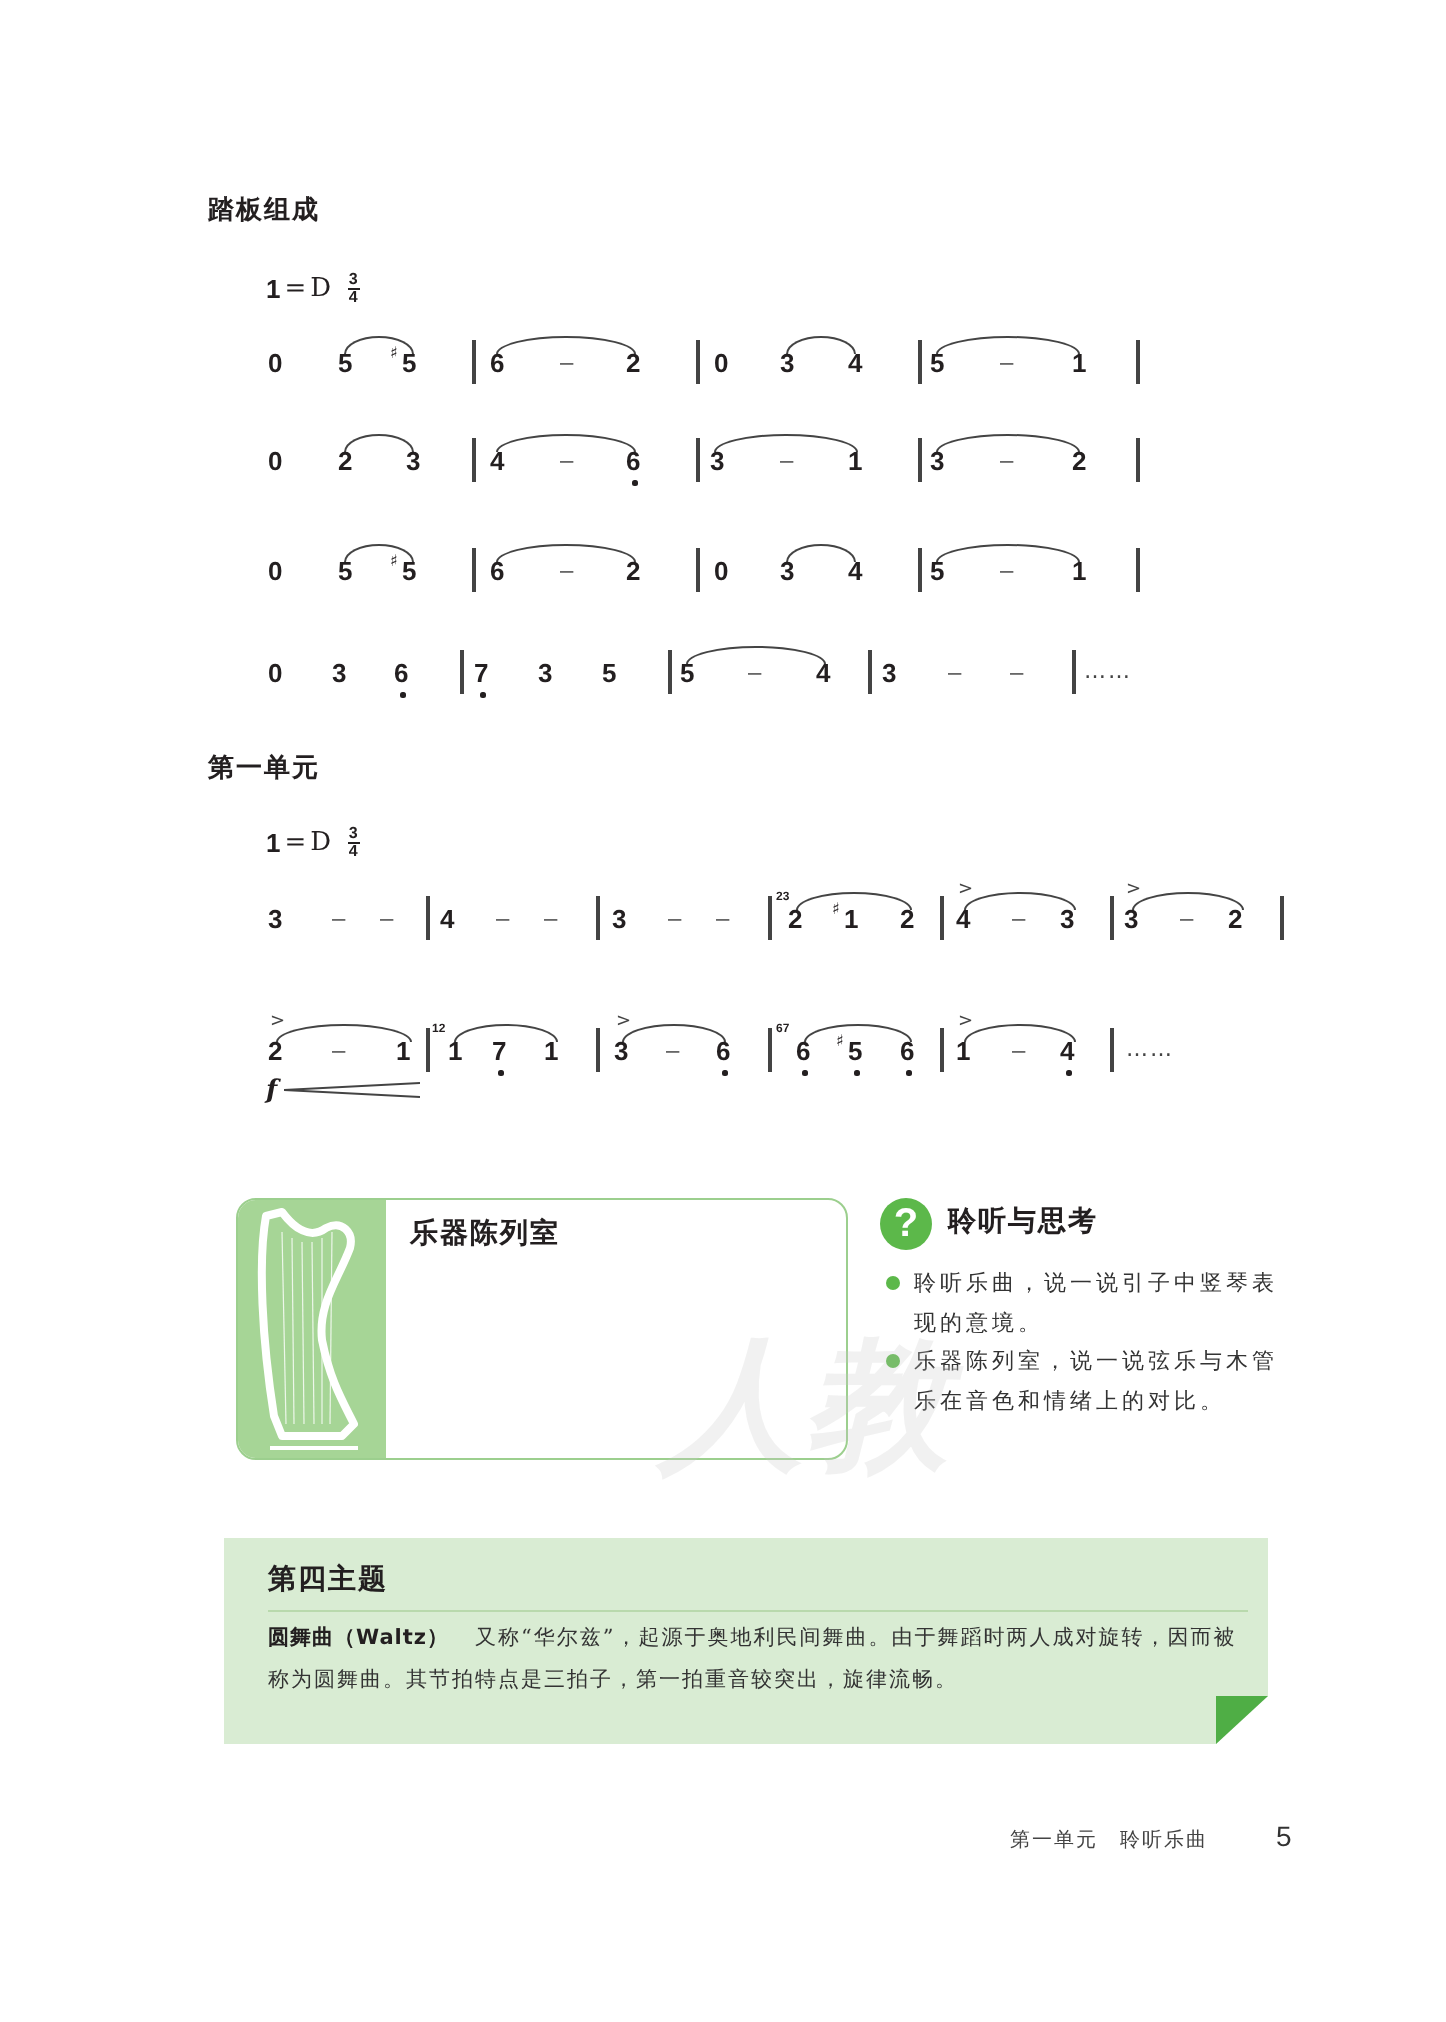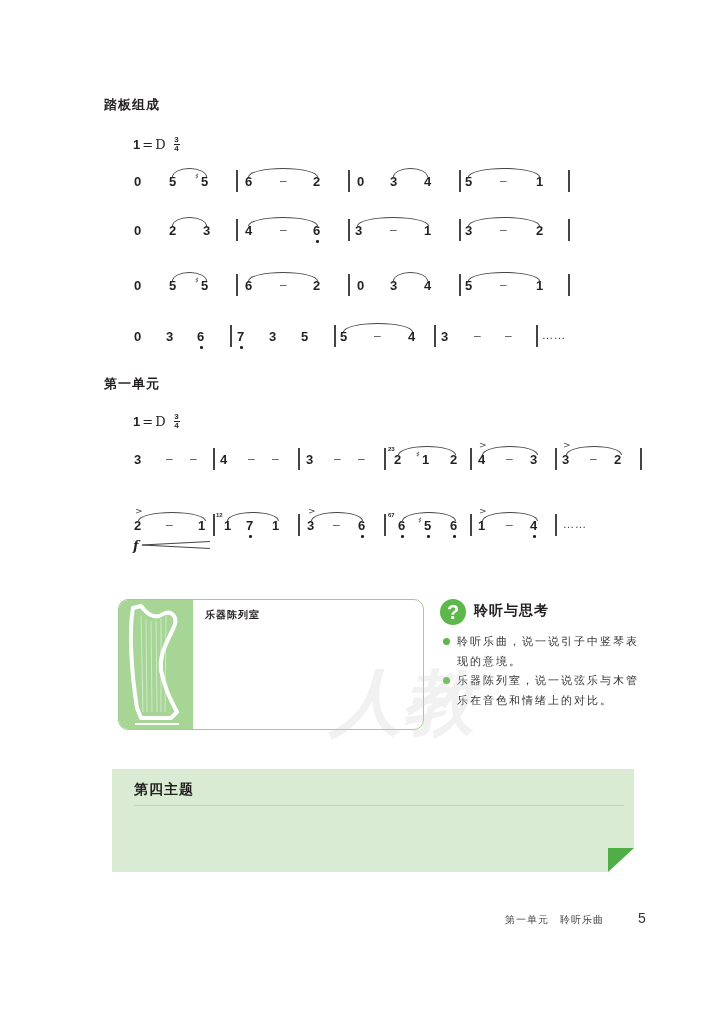--- a/index.html
+++ b/index.html
@@ -24,21 +24,21 @@
   .accent { position: absolute; font-size: 9px; top: -4px; color: #444; font-family: "DejaVu Sans", sans-serif; }
   .grace { position: absolute; font-size: 6px; font-weight: bold; top: 2px; line-height: 6px; font-family: "Liberation Sans", sans-serif; }
   .ellipsis { position: absolute; top: 8px; font-size: 11px; color: #444; letter-spacing: 1px; }
 
   .dyn-f { position: absolute; left: 133px; top: 538px; font-family: "DejaVu Serif", serif; font-style: italic; font-weight: bold; font-size: 13px; }
   .cresc { position: absolute; left: 142px; top: 541px; width: 68px; height: 8px; }
 
   
   .inst-box { position: absolute; left: 118px; top: 599px; width: 306px; height: 131px; border: 1.5px solid #9ccf8e; border-radius: 10px; background: #fff; overflow: hidden; }
   .inst-side { position: absolute; left: 0; top: 0; width: 74px; height: 100%; background: #a6d596; }
-  .inst-title { position: absolute; left: 86px; top: 8px; font-size: 10px; font-weight: bold; letter-spacing: 1px; }
+  .inst-title { position: absolute; left: 86px; top: 8px; font-size: 14px; font-weight: bold; letter-spacing: 1px; }
   .inst-body { position: absolute; left: 86px; top: 32px; width: 214px; font-family: "DejaVu Serif", serif; font-size: 11px; line-height: 18.5px; color: #333; }
   .inst-body b { font-family: "DejaVu Sans", sans-serif; font-weight: bold; color: #231f20; }
 
   
   .think-icon { position: absolute; left: 440px; top: 599px; width: 26px; height: 26px; border-radius: 50%; background: #5cb84a; color: #fff; font-weight: bold; font-size: 20px; line-height: 26px; text-align: center; font-family: "Liberation Sans", sans-serif; }
   .think-title { position: absolute; left: 474px; top: 602px; font-size: 14px; font-weight: bold; letter-spacing: 1px; }
   .think-list { position: absolute; left: 443px; top: 632px; width: 200px; list-style: none; }
   .think-list li { position: relative; padding-left: 14px; font-family: "DejaVu Serif", serif; font-size: 11px; line-height: 19.5px; color: #333; letter-spacing: 2px; }
   .think-list li .bullet { position: absolute; left: 0; top: 6px; width: 7px; height: 7px; border-radius: 50%; background: #5cb84a; }
 
@@ -282,18 +282,21 @@
 <ul class="think-list">
   <li><span class="bullet"></span><span>聆听乐曲，说一说引子中竖琴表现的意境。</span></li>
   <li><span class="bullet"></span><span>乐器陈列室，说一说弦乐与木管乐在音色和情绪上的对比。</span></li>
 </ul>
 
 <div class="watermark">人教</div>
 
 <div class="card">
   <div class="card-title">第四主题</div>
   <div class="card-rule"></div>
+  <div class="card-body">
+    <b>圆舞曲（Waltz）</b>&nbsp;&nbsp;&nbsp;<span>又称“华尔兹”，起源于奥地利民间舞曲。由于舞蹈时两人成对旋转，因而被称为圆舞曲。其节拍特点是三拍子，第一拍重音较突出，旋律流畅。</span>
+  </div>
   <div class="card-fold"></div>
 </div>
 <div class="card-fold-tri"></div>
 
 <div class="footer-text">第一单元　聆听乐曲</div>
 <div class="page-num">5</div>
 
 </body></html>

